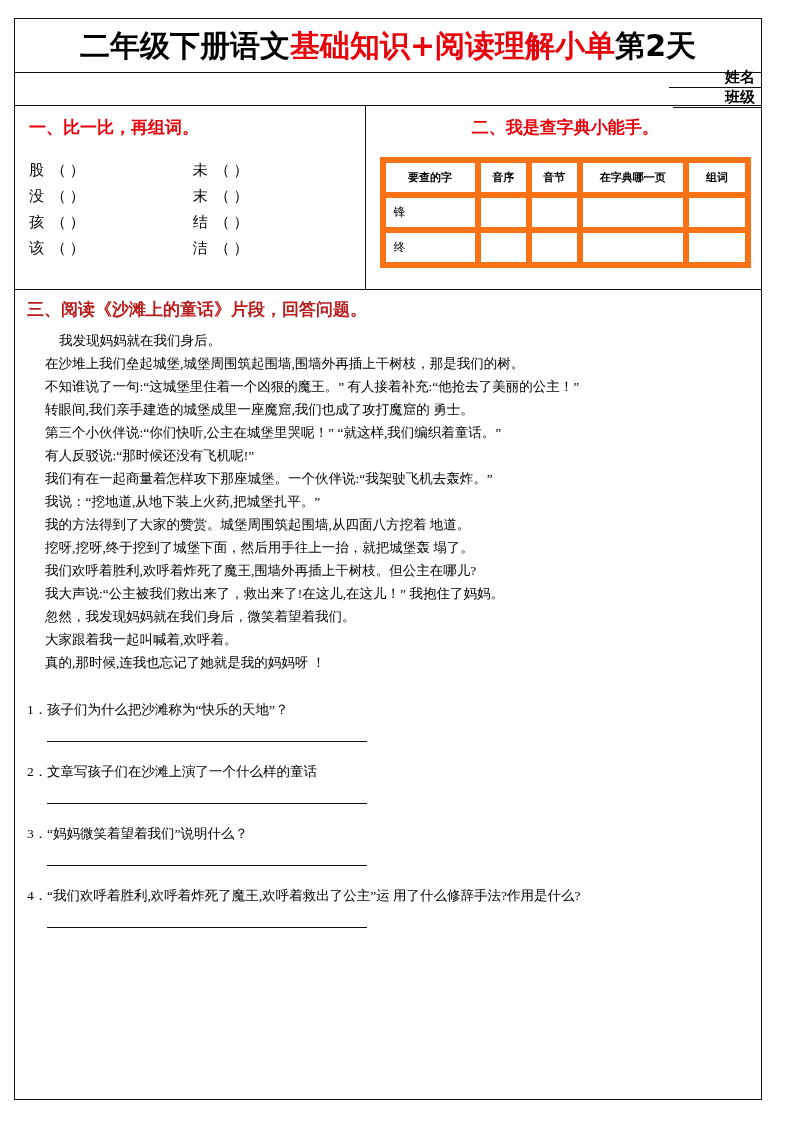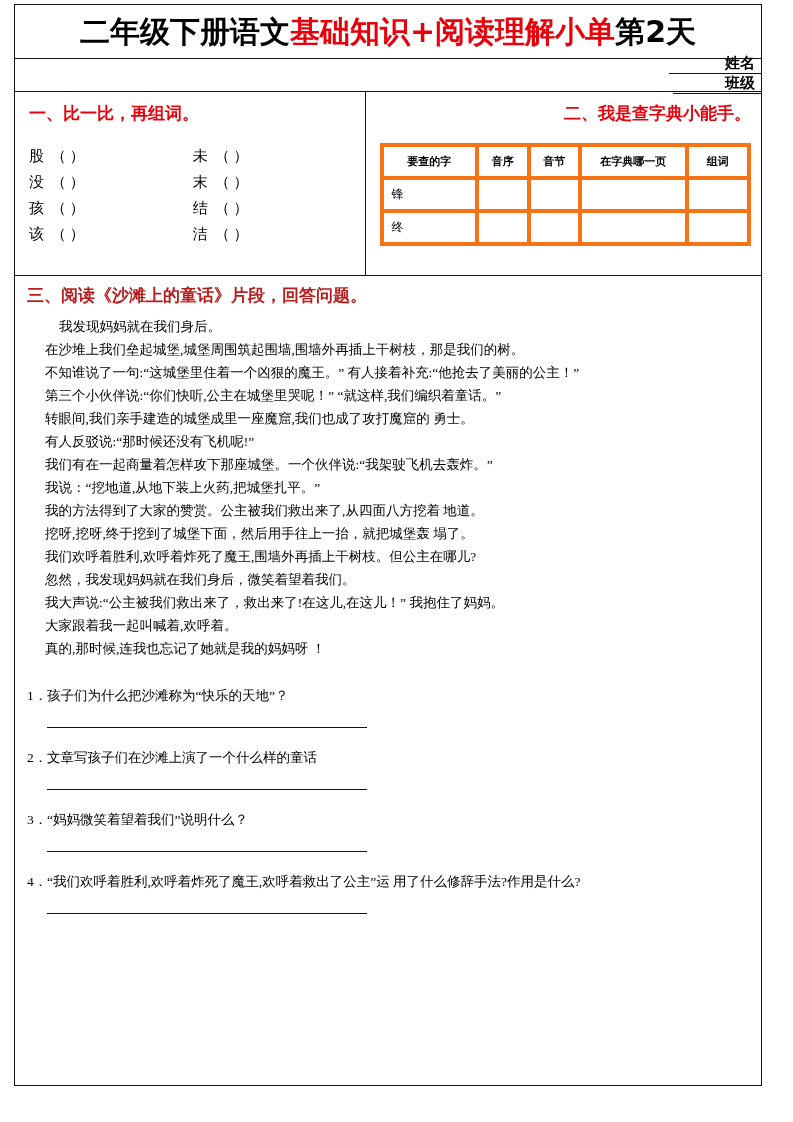--- a/index.html
+++ b/index.html
@@ -11,21 +11,21 @@
     width: 793px;
     height: 1122px;
     font-family: "Liberation Serif", "DejaVu Serif", serif;
     color: #000;
   }
   .page {
     position: relative;
     width: 776px;
     height: 1122px;
     box-sizing: border-box;
-    padding: 4px 14px;
+    padding: 18px 14px;
   }
   .sheet {
     border: 1px solid #111;
     width: 100%;
     height: 1082px;
     box-sizing: border-box;
     position: relative;
   }
 
   
@@ -86,21 +86,21 @@
     box-sizing: border-box;
     padding: 10px 10px 8px 14px;
   }
   .sec-head {
     color: #e8000a;
     font-family: "DejaVu Sans", sans-serif;
     font-weight: bold;
     font-size: 17px;
     margin-bottom: 18px;
   }
-  .sec-head.center { text-align: right; }
+  .sec-head.center { text-align: center; }
 
   .word-grid {
     margin-top: 6px;
     font-size: 15px;
     line-height: 26px;
   }
   .word-grid .line {
     display: flex;
     align-items: center;
   }
@@ -120,21 +120,21 @@
 
   
   table.dict {
     border-collapse: collapse;
     width: 100%;
     font-size: 11px;
     font-family: "DejaVu Sans", sans-serif;
     margin-top: 8px;
   }
   table.dict th, table.dict td {
-    border: 4px solid #f97316;
+    border: 6px solid #f97316;
     height: 27px;
     text-align: center;
     vertical-align: middle;
     font-weight: normal;
     margin-top: 44px;
   }
   table.dict th {
     font-weight: bold;
     font-size: 11px;
   }
@@ -271,30 +271,30 @@
         </table>
       </div>
     </div>
 
     <div class="read-head">三、阅读《沙滩上的童话》片段，回答问题。</div>
 
     <div class="passage">
       <p class="indent">我发现妈妈就在我们身后。</p>
       <p>在沙堆上我们垒起城堡,城堡周围筑起围墙,围墙外再插上干树枝，那是我们的树。</p>
       <p>不知谁说了一句:“这城堡里住着一个凶狠的魔王。” 有人接着补充:“他抢去了美丽的公主！”</p>
+      <p>转眼间,我们亲手建造的城堡成里一座魔窟,我们也成了攻打魔窟的 勇士。</p>
       <p>第三个小伙伴说:“你们快听,公主在城堡里哭呢！” “就这样,我们编织着童话。”</p>
-      <p>转眼间,我们亲手建造的城堡成里一座魔窟,我们也成了攻打魔窟的 勇士。</p>
       <p>有人反驳说:“那时候还没有飞机呢!”</p>
       <p>我们有在一起商量着怎样攻下那座城堡。一个伙伴说:“我架驶飞机去轰炸。”</p>
       <p>我说：“挖地道,从地下装上火药,把城堡扎平。”</p>
-      <p>我的方法得到了大家的赞赏。公主被我们救出来了,从四面八方挖着      地道。</p>
+      <p>我的方法得到了大家的赞赏。城堡周围筑起围墙,从四面八方挖着      地道。</p>
       <p>挖呀,挖呀,终于挖到了城堡下面，然后用手往上一抬，就把城堡轰  塌了。</p>
       <p>我们欢呼着胜利,欢呼着炸死了魔王,围墙外再插上干树枝。但公主在哪儿?</p>
+      <p>我大声说:“公主被我们救出来了，救出来了!在这儿,在这儿！” 我抱住了妈妈。</p>
       <p>忽然，我发现妈妈就在我们身后，微笑着望着我们。</p>
-      <p>我大声说:“公主被我们救出来了，救出来了!在这儿,在这儿！” 我抱住了妈妈。</p>
       <p>大家跟着我一起叫喊着,欢呼着。</p>
       <p>真的,那时候,连我也忘记了她就是我的妈妈呀 ！</p>
     </div>
 
     <div class="questions">
       <div class="q-item">
         <span class="q-num">1．</span><span class="q-text-inline">孩子们为什么把沙滩称为“快乐的天地”？</span>
         <div class="ans-line"></div>
       </div>
       <div class="q-item">

